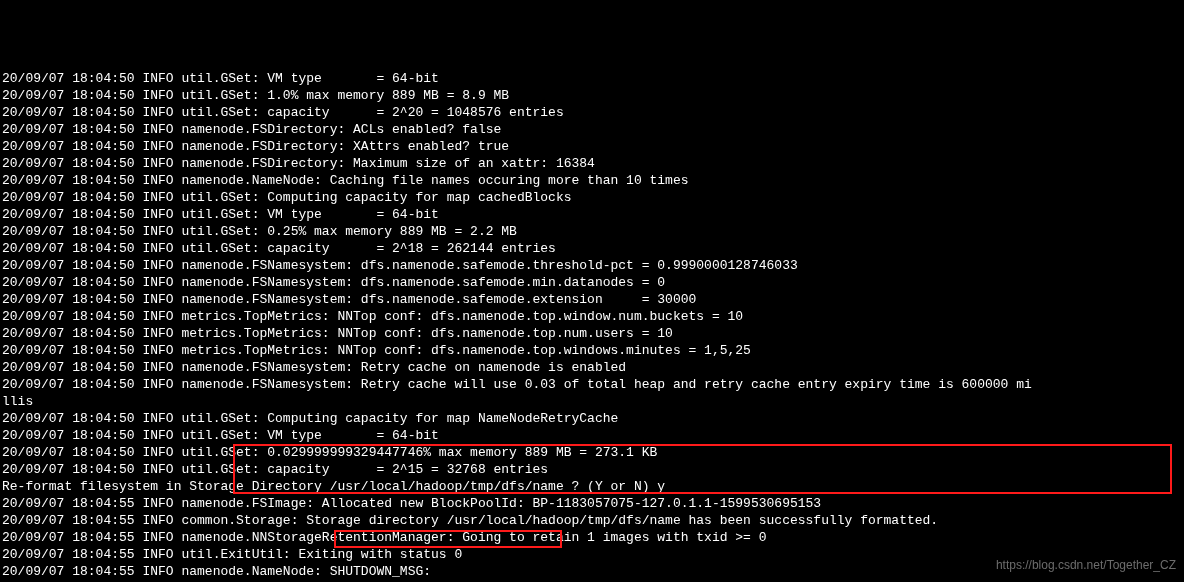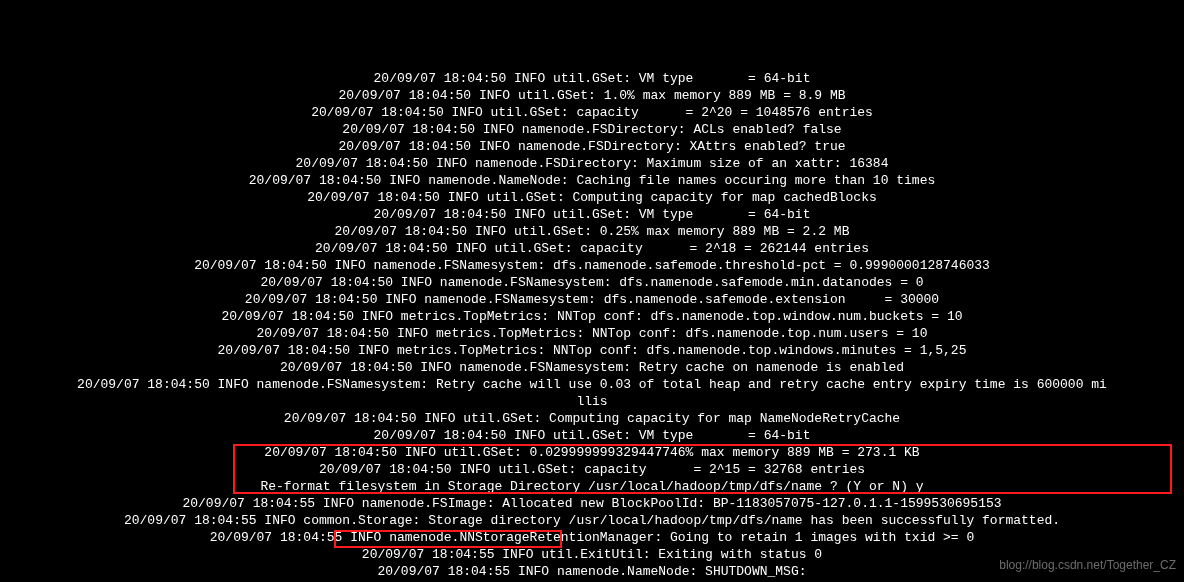--- a/index.html
+++ b/index.html
@@ -9,21 +9,21 @@
     font-family: "Consolas", "Courier New", monospace;
     font-size: 13px;
     line-height: 17px;
     padding: 2px;
     white-space: pre;
     overflow: hidden;
     width: 1184px;
     height: 582px;
     position: relative;
   }
-  .line { white-space: pre; text-align: center; }
+  .line { white-space: pre; }
   .box1 {
     position: absolute;
     border: 2px solid #ff1a1a;
     left: 233px;
     top: 444px;
     width: 939px;
     height: 50px;
     pointer-events: none;
   }
   .box2 {
@@ -48,16 +48,16 @@
 </head>
 <body>
 
 
 
 <div id="terminal"><div class="line">20/09/07 18:04:50 INFO util.GSet: VM type       = 64-bit</div><div class="line">20/09/07 18:04:50 INFO util.GSet: 1.0% max memory 889 MB = 8.9 MB</div><div class="line">20/09/07 18:04:50 INFO util.GSet: capacity      = 2^20 = 1048576 entries</div><div class="line">20/09/07 18:04:50 INFO namenode.FSDirectory: ACLs enabled? false</div><div class="line">20/09/07 18:04:50 INFO namenode.FSDirectory: XAttrs enabled? true</div><div class="line">20/09/07 18:04:50 INFO namenode.FSDirectory: Maximum size of an xattr: 16384</div><div class="line">20/09/07 18:04:50 INFO namenode.NameNode: Caching file names occuring more than 10 times</div><div class="line">20/09/07 18:04:50 INFO util.GSet: Computing capacity for map cachedBlocks</div><div class="line">20/09/07 18:04:50 INFO util.GSet: VM type       = 64-bit</div><div class="line">20/09/07 18:04:50 INFO util.GSet: 0.25% max memory 889 MB = 2.2 MB</div><div class="line">20/09/07 18:04:50 INFO util.GSet: capacity      = 2^18 = 262144 entries</div><div class="line">20/09/07 18:04:50 INFO namenode.FSNamesystem: dfs.namenode.safemode.threshold-pct = 0.9990000128746033</div><div class="line">20/09/07 18:04:50 INFO namenode.FSNamesystem: dfs.namenode.safemode.min.datanodes = 0</div><div class="line">20/09/07 18:04:50 INFO namenode.FSNamesystem: dfs.namenode.safemode.extension     = 30000</div><div class="line">20/09/07 18:04:50 INFO metrics.TopMetrics: NNTop conf: dfs.namenode.top.window.num.buckets = 10</div><div class="line">20/09/07 18:04:50 INFO metrics.TopMetrics: NNTop conf: dfs.namenode.top.num.users = 10</div><div class="line">20/09/07 18:04:50 INFO metrics.TopMetrics: NNTop conf: dfs.namenode.top.windows.minutes = 1,5,25</div><div class="line">20/09/07 18:04:50 INFO namenode.FSNamesystem: Retry cache on namenode is enabled</div><div class="line">20/09/07 18:04:50 INFO namenode.FSNamesystem: Retry cache will use 0.03 of total heap and retry cache entry expiry time is 600000 mi</div><div class="line">llis</div><div class="line">20/09/07 18:04:50 INFO util.GSet: Computing capacity for map NameNodeRetryCache</div><div class="line">20/09/07 18:04:50 INFO util.GSet: VM type       = 64-bit</div><div class="line">20/09/07 18:04:50 INFO util.GSet: 0.029999999329447746% max memory 889 MB = 273.1 KB</div><div class="line">20/09/07 18:04:50 INFO util.GSet: capacity      = 2^15 = 32768 entries</div><div class="line">Re-format filesystem in Storage Directory /usr/local/hadoop/tmp/dfs/name ? (Y or N) y</div><div class="line">20/09/07 18:04:55 INFO namenode.FSImage: Allocated new BlockPoolId: BP-1183057075-127.0.1.1-1599530695153</div><div class="line">20/09/07 18:04:55 INFO common.Storage: Storage directory /usr/local/hadoop/tmp/dfs/name has been successfully formatted.</div><div class="line">20/09/07 18:04:55 INFO namenode.NNStorageRetentionManager: Going to retain 1 images with txid &gt;= 0</div><div class="line">20/09/07 18:04:55 INFO util.ExitUtil: Exiting with status 0</div><div class="line">20/09/07 18:04:55 INFO namenode.NameNode: SHUTDOWN_MSG:</div><div class="line">/************************************************************</div></div>
 
 <div class="box1"></div>
 <div class="box2"></div>
 
-<div class="watermark">blog://blog.csdn.net/Together_CZ</div>
+<div class="watermark">https://blog.csdn.net/Together_CZ</div>
 
 
 
 
 </body></html>

